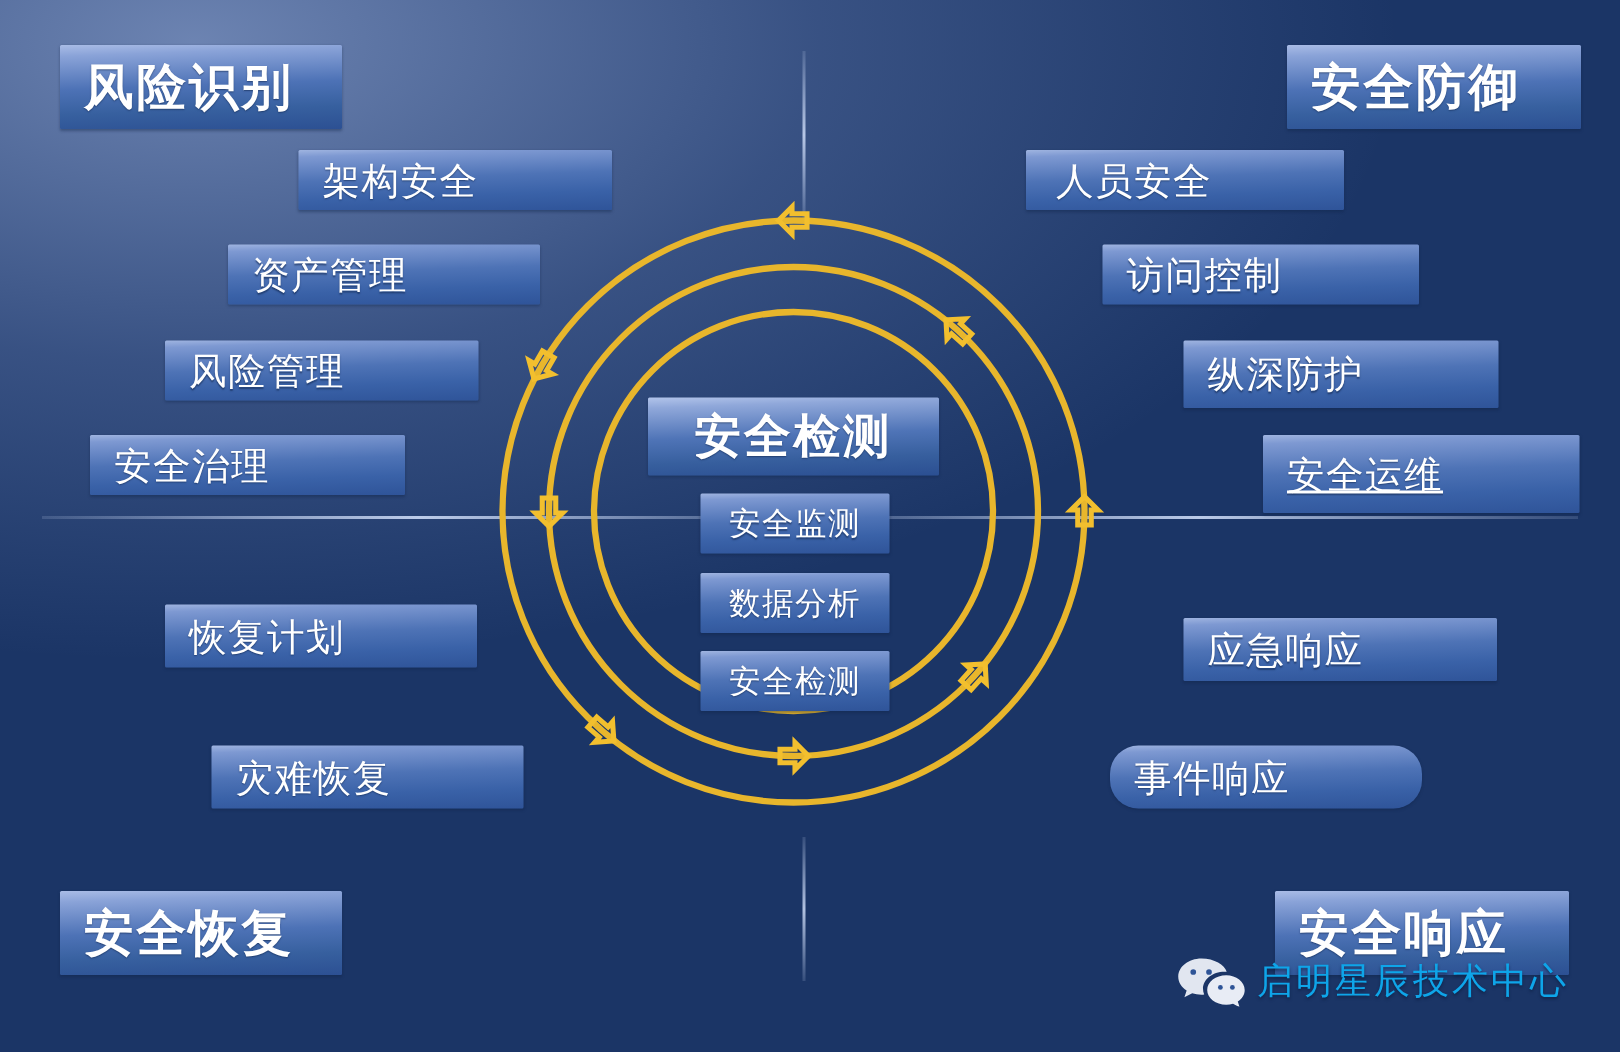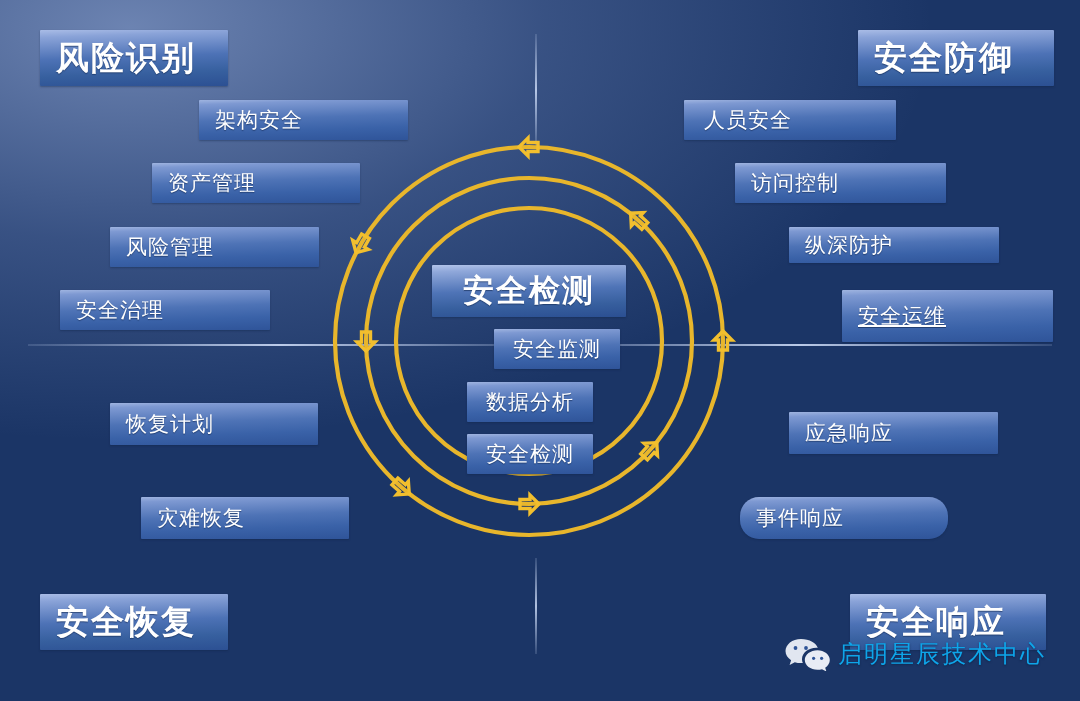--- a/index.html
+++ b/index.html
@@ -46,21 +46,21 @@
     position:absolute;
     display:flex;align-items:center;
     color:#ffffff;
     white-space:nowrap;
     border-radius:1px;
     background:linear-gradient(178deg,#9fb4e0 0%,#7e99d2 10%,#4e73b6 45%,#3a62a8 72%,#2f5499 100%);
     box-shadow:0 1px 2px rgba(16,34,70,.40);
     text-shadow:0 1px 1px rgba(22,44,86,.65);
   }
   .box.item{
-    font-size:21px;
+    font-size:25px;
     padding-left:16px;
     letter-spacing:1px;
   }
   .box.title{
     font-size:33px;font-weight:bold;
     padding-left:16px;padding-right:14px;
     letter-spacing:2px;
     background:linear-gradient(178deg,#a9bce6 0%,#8aa3d8 12%,#4d72b6 48%,#37609f 75%,#2c5093 100%);
   }
   .box.center-title{
@@ -118,36 +118,36 @@
 
   <div class="box item" style="left:199px;top:100px;width:209px;height:40px;">架构安全</div>
   <div class="box item" style="left:152px;top:163px;width:208px;height:40px;">资产管理</div>
   <div class="box item" style="left:110px;top:227px;width:209px;height:40px;">风险管理</div>
   <div class="box item" style="left:60px;top:290px;width:210px;height:40px;">安全治理</div>
 
   <div class="box title" id="t-defense" style="left:858px;top:30px;width:196px;height:56px;">安全防御</div>
 
   <div class="box item" style="left:684px;top:100px;width:212px;height:40px;padding-left:20px;">人员安全</div>
   <div class="box item" style="left:735px;top:163px;width:211px;height:40px;">访问控制</div>
-  <div class="box item" style="left:789px;top:227px;width:210px;height:36px;">纵深防护</div>
+  <div class="box item" style="left:789px;top:227px;width:210px;height:45px;">纵深防护</div>
   <div class="box item" style="left:842px;top:290px;width:211px;height:52px;text-decoration:underline;">安全运维</div>
 
   <div class="box title" id="t-recovery" style="left:40px;top:594px;width:188px;height:56px;">安全恢复</div>
 
   <div class="box item" style="left:110px;top:403px;width:208px;height:42px;">恢复计划</div>
   <div class="box item" style="left:141px;top:497px;width:208px;height:42px;">灾难恢复</div>
 
   <div class="box title" id="t-response" style="left:850px;top:594px;width:196px;height:56px;">安全响应</div>
 
   <div class="box item" style="left:789px;top:412px;width:209px;height:42px;">应急响应</div>
   <div class="box item" style="left:740px;top:497px;width:208px;height:42px;border-radius:19px;">事件响应</div>
 
   <div class="box center-title" style="left:432px;top:265px;width:194px;height:52px;">安全检测</div>
 
-  <div class="box center-item" style="left:494px;top:329px;width:126px;height:40px;">安全监测</div>
+  <div class="box center-item" style="left:467px;top:329px;width:126px;height:40px;">安全监测</div>
   <div class="box center-item" style="left:467px;top:382px;width:126px;height:40px;">数据分析</div>
   <div class="box center-item" style="left:467px;top:434px;width:126px;height:40px;">安全检测</div>
 
   <div id="wechat">
     <svg width="46" height="34" viewBox="0 0 46 34">
 
       <path d="M16 2 C7.2 2 0.5 7.6 0.5 14.1 c0 3.7 2.2 7 5.6 9.2 l-1.5 4.6 5.2 -2.7
                c1.9 .6 3.9 .9 6.2 .9 .6 0 1.2 0 1.8 -.1 -.5 -1.2 -.8 -2.5 -.8 -3.8
                0 -6.3 6.3 -11.4 14.3 -11.4 .5 0 1 0 1.5 .1 C31.4 6.3 24.5 2 16 2 z" fill="#f0f4fb" opacity=".93"></path>
       <circle cx="10.5" cy="11" r="1.9" fill="#2e5497"></circle>

